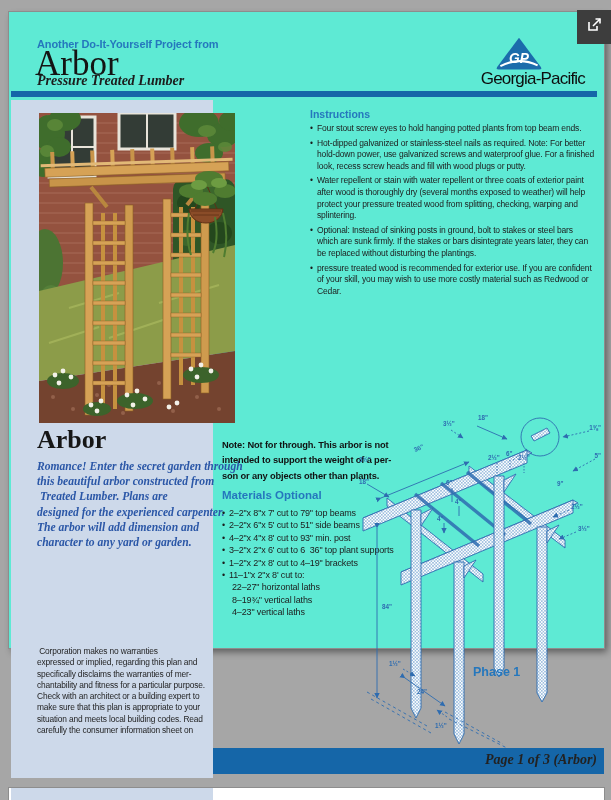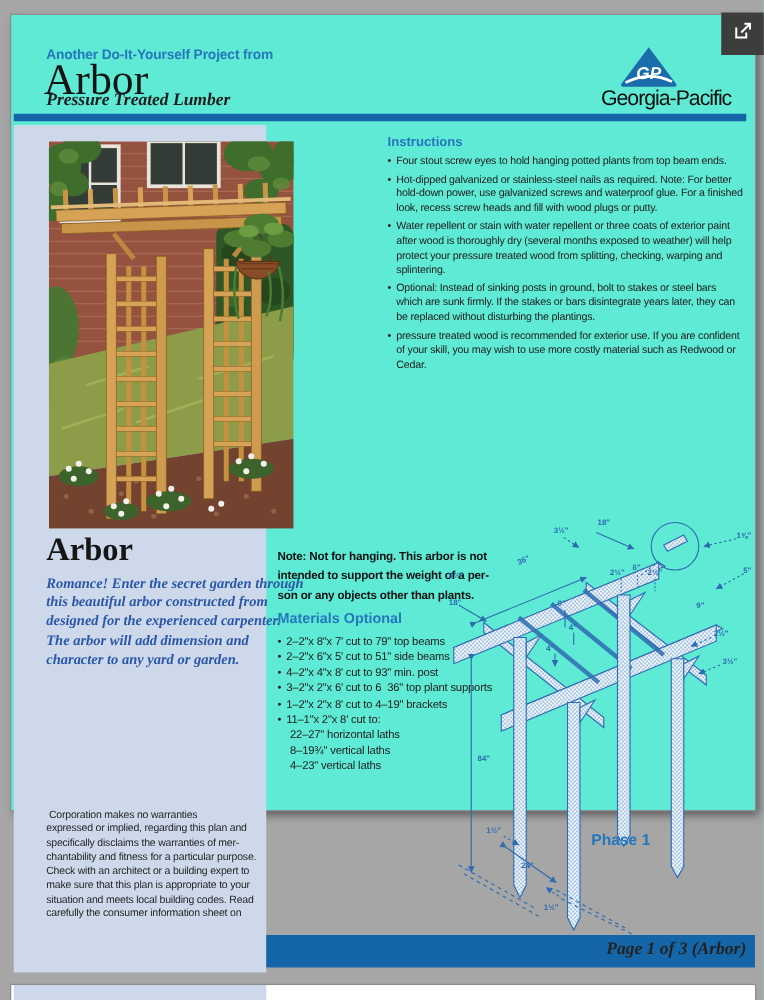--- a/index.html
+++ b/index.html
@@ -261,38 +261,39 @@
         <circle cx="130" cy="294" r="2.4"></circle>
           <circle cx="138" cy="290" r="2.4"></circle>
       </g>
     </svg>
   </div>
 
   <div class="intro-title">Arbor</div>
   <div class="intro">
     <div>Romance! Enter the secret garden through</div>
     <div>this beautiful arbor constructed from</div>
+    <div> Treated Lumber. Plans are</div>
     <div>designed for the experienced carpenter.</div>
     <div>The arbor will add dimension and</div>
     <div>character to any yard or garden.</div>
   </div>
 
   <div class="disclaimer">
     <div> Corporation makes no warranties</div>
     <div>expressed or implied, regarding this plan and</div>
     <div>specifically disclaims the warranties of mer-</div>
     <div>chantability and fitness for a particular purpose.</div>
     <div>Check with an architect or a building expert to</div>
     <div>make sure that this plan is appropriate to your</div>
     <div>situation and meets local building codes. Read</div>
     <div>carefully the consumer information sheet on</div>
   </div>
 
   <div class="note">
-    <div>Note: Not for hanging. This arbor is not</div>
+    <div>Note: Not for through. This arbor is not</div>
     <div>intended to support the weight of a per-</div>
     <div>son or any objects other than plants.</div>
   </div>
 
   <div class="mat-h">Materials Optional</div>
   <div class="materials">
     <div class="mrow">
         <span class="m">•</span>
         <span class="t">2–2"x 8"x 7'  cut to 79" top beams</span>
       </div>

